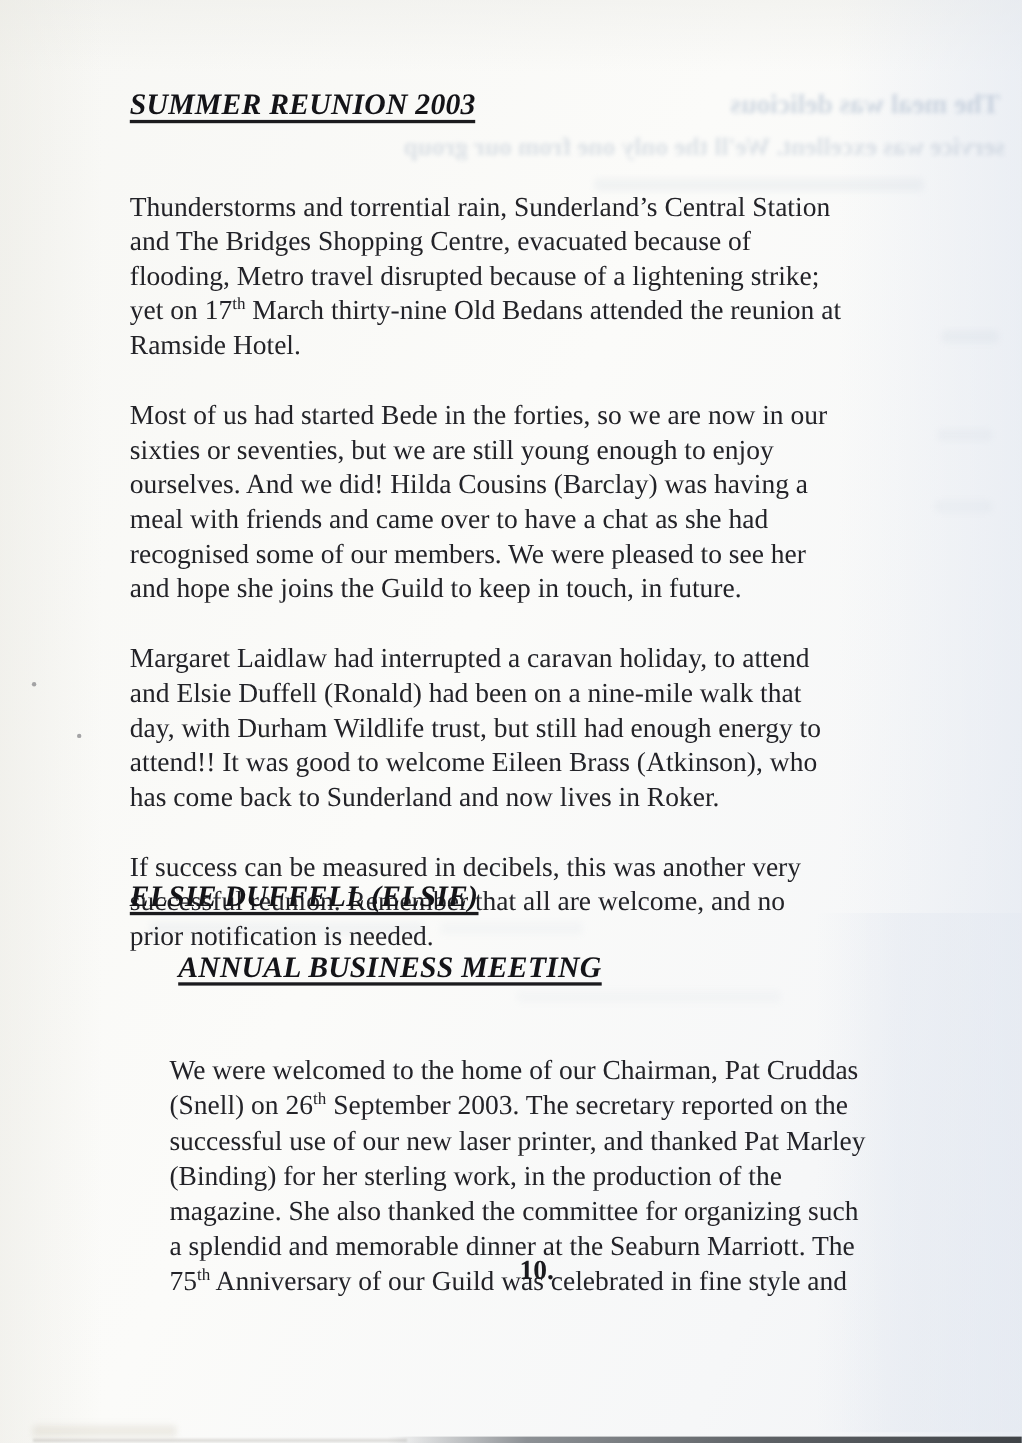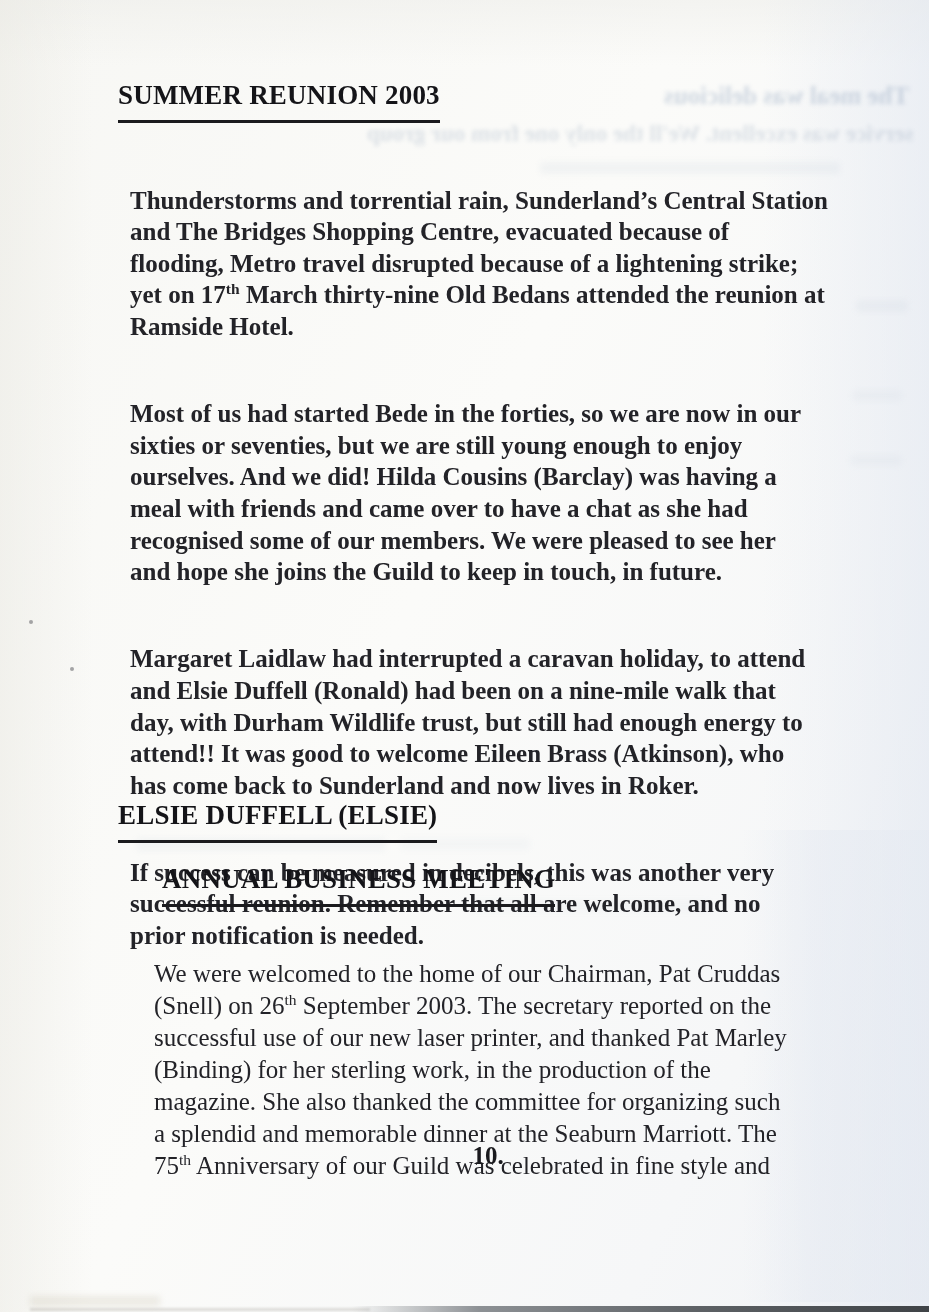--- a/index.html
+++ b/index.html
@@ -17,28 +17,29 @@
     color:#232328;
   }
   .text-col { position:absolute; left:118px; width:770px; }
   .heading {
     font-size:27px; font-weight:bold; color:#141418;
     letter-spacing:0.2px; white-space:nowrap;
   }
   .heading > span.u {
     display:inline-block;
     border-bottom:3px solid #1b1b1e;
-    padding-bottom:11px;
+    padding-bottom:0;
     line-height:1.05;
+    font-style:italic;
   }
   .bodyblock {
     font-size:25px; line-height:31.6px;
     white-space:pre-line;
   }
-  .bodyblock .para { margin:12px;font-weight:bold; }
+  .bodyblock .para { margin:0; }
   .closing { font-weight:bold; color:#17171b; }
   sup.ord {
     font-size:0.62em;
     vertical-align:super;
     line-height:0;
   }
   .abm-block { font-size:25px; line-height:32px; white-space:pre-line;margin-left:36px; }
   .page-number {
     position:absolute; left:118px; width:740px; top:1142px;
     text-align:center; font-weight:bold; font-size:25px; color:#1a1a1e;

